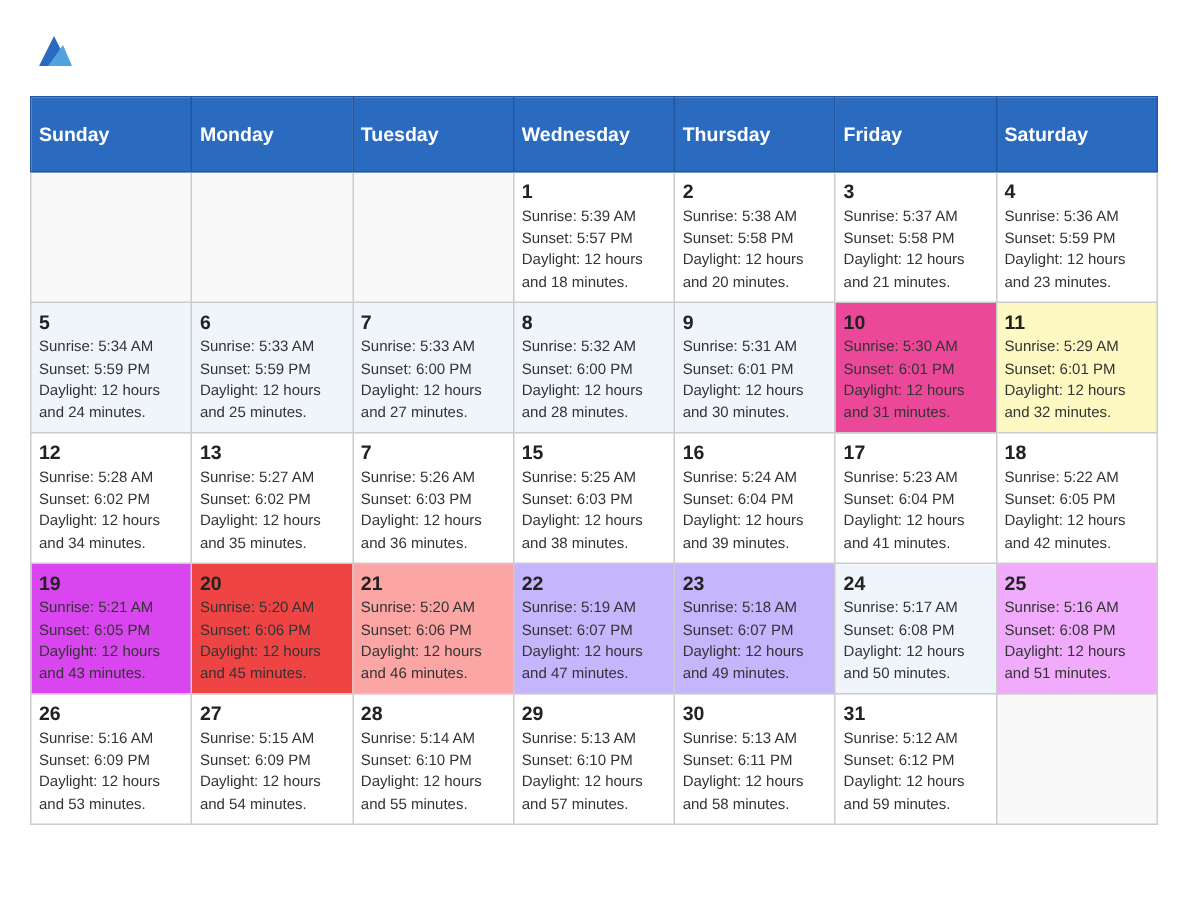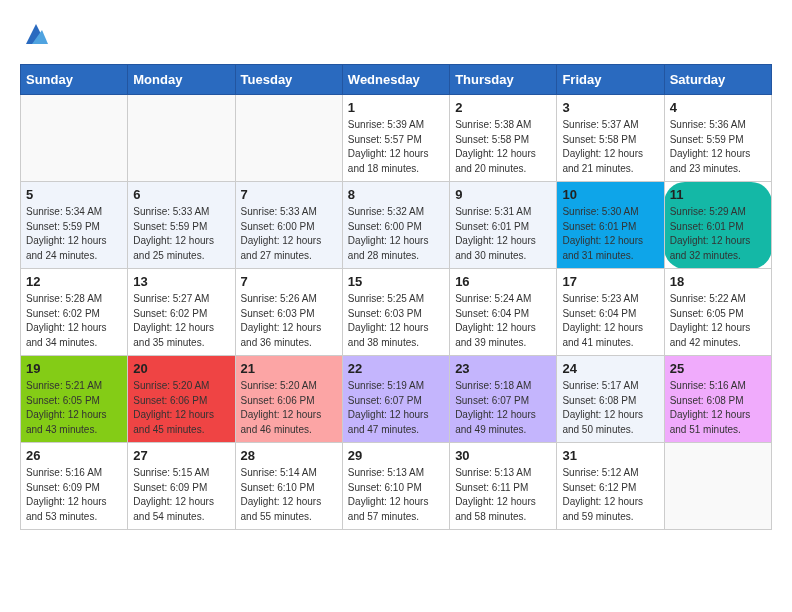--- a/index.html
+++ b/index.html
@@ -52,21 +52,21 @@
     .calendar {
       width: 100%;
       border-collapse: collapse;
       border: 1px solid #bbb;
     }
     .calendar th {
       background: #2a6abf;
       color: #fff;
       font-size: 13px;
       font-weight: bold;
-      padding: 7px 5px;
+      padding: 17px 5px;
       text-align: left;
       border: 1px solid #2255a0;
     }
     .calendar td {
       vertical-align: top;
       border: 1px solid #ccc;
       padding: 5px 5px 5px 5px;
       font-size: 11px;
       color: #333;
       width: calc(100% / 7);
@@ -163,25 +163,25 @@
             <div class="day-info">Sunrise: 5:33 AM<br>Sunset: 6:00 PM<br>Daylight: 12 hours<br>and 27 minutes.</div>
           </td>
           <td style="background: rgb(240, 244, 251);">
             <div class="day-number">8</div>
             <div class="day-info">Sunrise: 5:32 AM<br>Sunset: 6:00 PM<br>Daylight: 12 hours<br>and 28 minutes.</div>
           </td>
           <td style="background: rgb(240, 244, 251);">
             <div class="day-number">9</div>
             <div class="day-info">Sunrise: 5:31 AM<br>Sunset: 6:01 PM<br>Daylight: 12 hours<br>and 30 minutes.</div>
           </td>
-          <td style="background: #0ea5e9;">
+          <td style="background: #ec4899;">
             <div class="day-number">10</div>
             <div class="day-info">Sunrise: 5:30 AM<br>Sunset: 6:01 PM<br>Daylight: 12 hours<br>and 31 minutes.</div>
           </td>
-          <td style="background: #14b8a6; border-radius: 21px;">
+          <td style="background: #fef9c3;">
             <div class="day-number">11</div>
             <div class="day-info">Sunrise: 5:29 AM<br>Sunset: 6:01 PM<br>Daylight: 12 hours<br>and 32 minutes.</div>
           </td>
         </tr>
         <tr>
           <td>
             <div class="day-number">12</div>
             <div class="day-info">Sunrise: 5:28 AM<br>Sunset: 6:02 PM<br>Daylight: 12 hours<br>and 34 minutes.</div>
           </td>
           <td>
@@ -203,21 +203,21 @@
           <td>
             <div class="day-number">17</div>
             <div class="day-info">Sunrise: 5:23 AM<br>Sunset: 6:04 PM<br>Daylight: 12 hours<br>and 41 minutes.</div>
           </td>
           <td>
             <div class="day-number">18</div>
             <div class="day-info">Sunrise: 5:22 AM<br>Sunset: 6:05 PM<br>Daylight: 12 hours<br>and 42 minutes.</div>
           </td>
         </tr>
         <tr>
-          <td style="background: #84cc16;">
+          <td style="background: #d946ef;">
             <div class="day-number">19</div>
             <div class="day-info">Sunrise: 5:21 AM<br>Sunset: 6:05 PM<br>Daylight: 12 hours<br>and 43 minutes.</div>
           </td>
           <td style="background: #ef4444;">
             <div class="day-number">20</div>
             <div class="day-info">Sunrise: 5:20 AM<br>Sunset: 6:06 PM<br>Daylight: 12 hours<br>and 45 minutes.</div>
           </td>
           <td style="background: #fca5a5;">
             <div class="day-number">21</div>
             <div class="day-info">Sunrise: 5:20 AM<br>Sunset: 6:06 PM<br>Daylight: 12 hours<br>and 46 minutes.</div>

